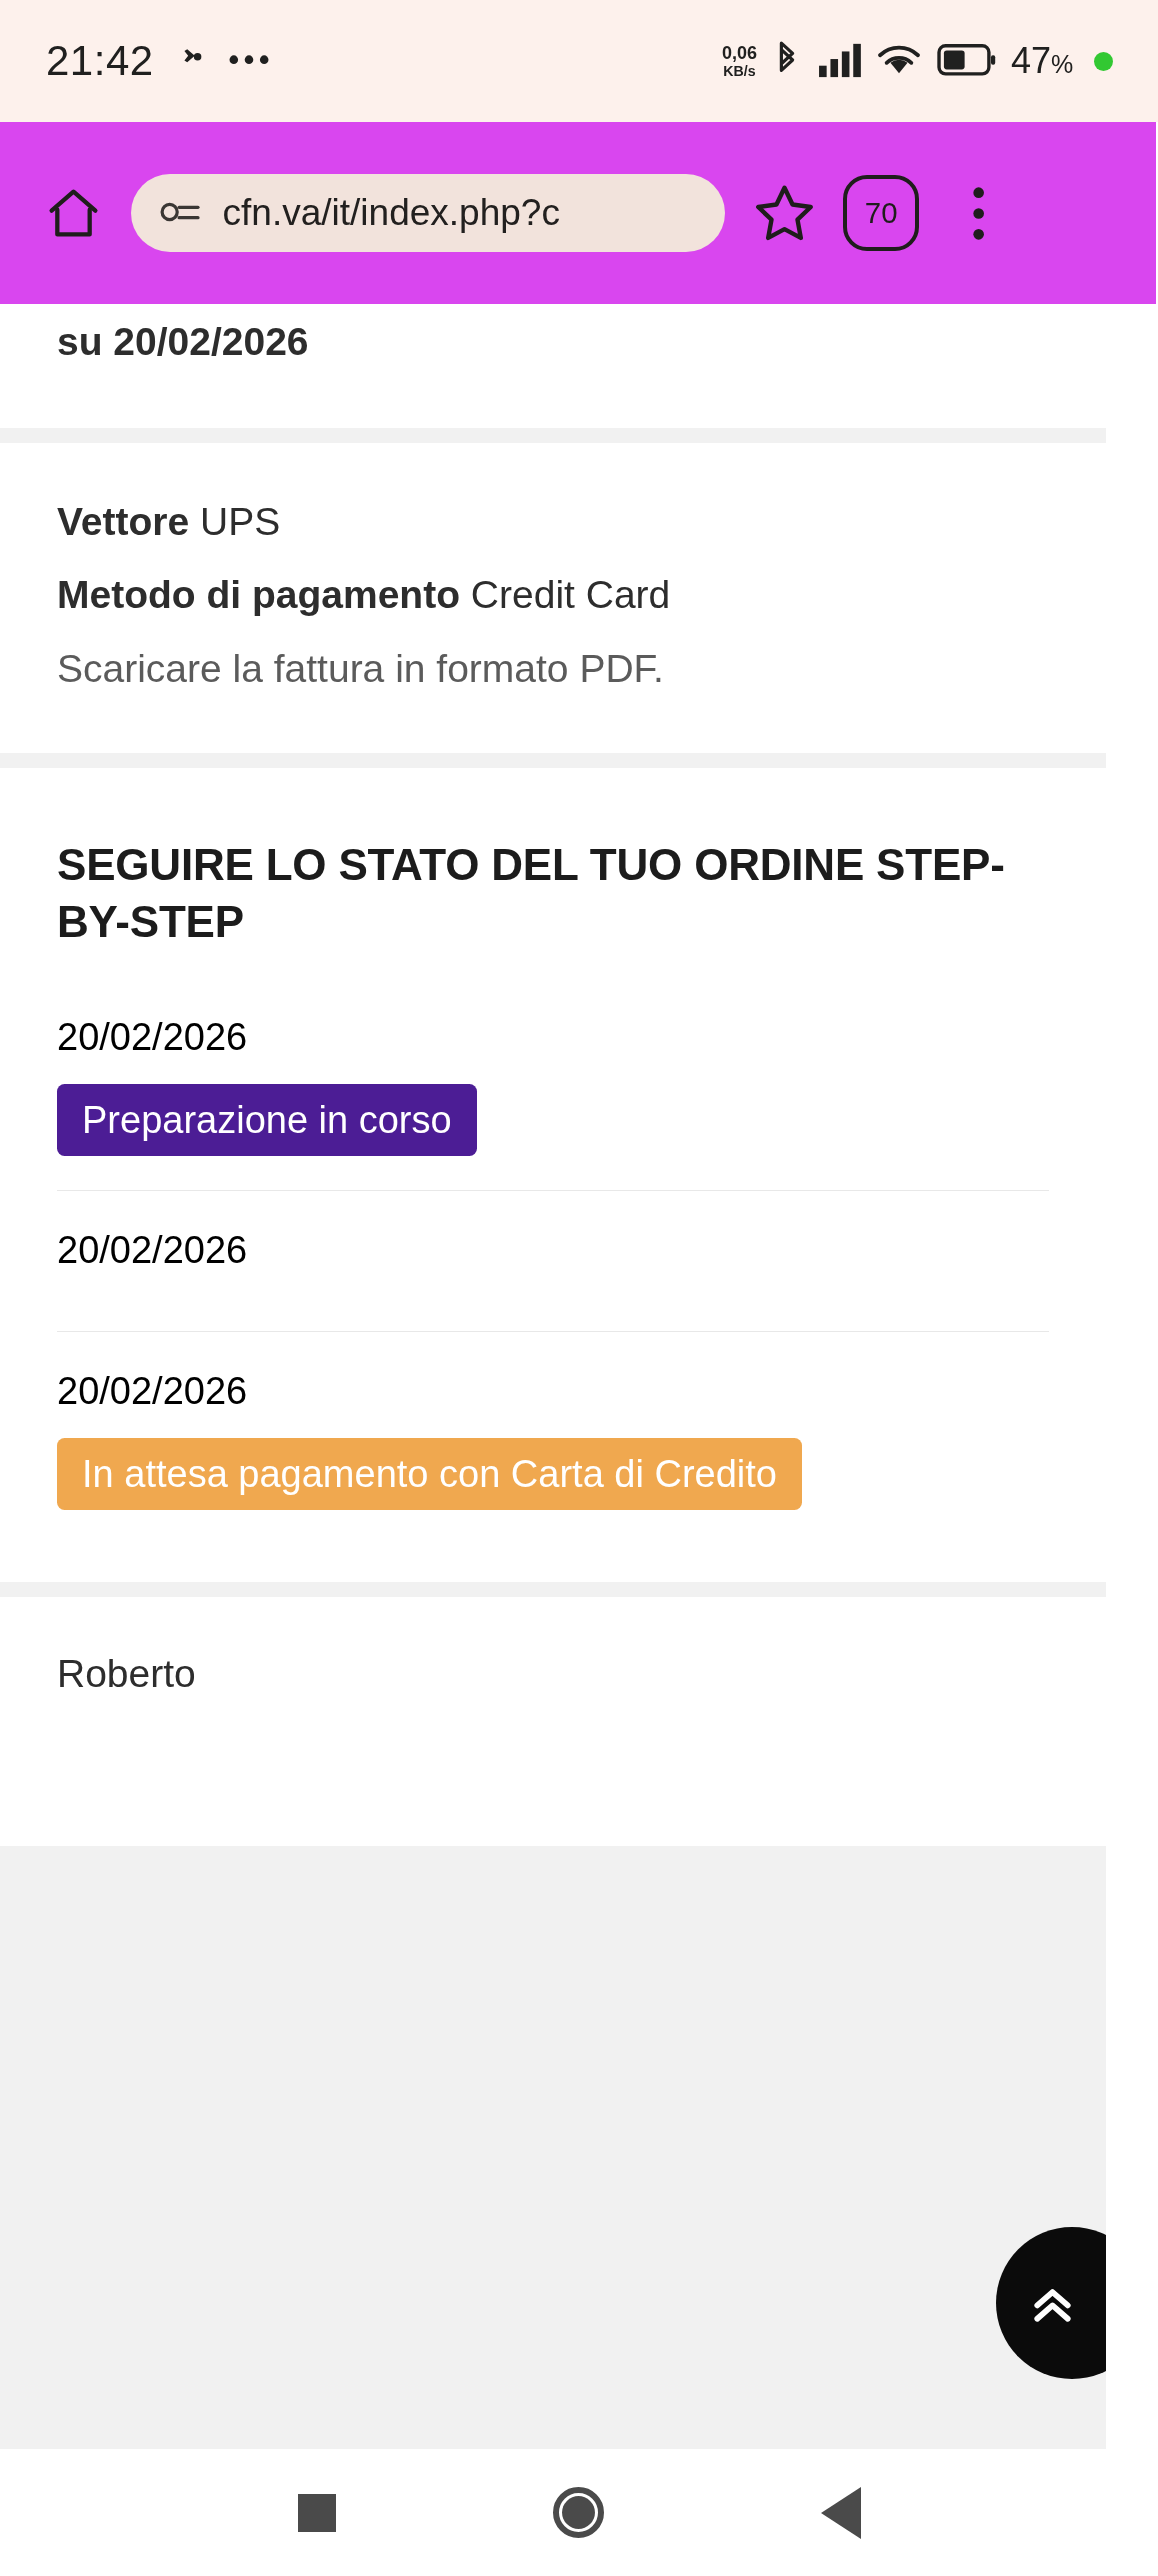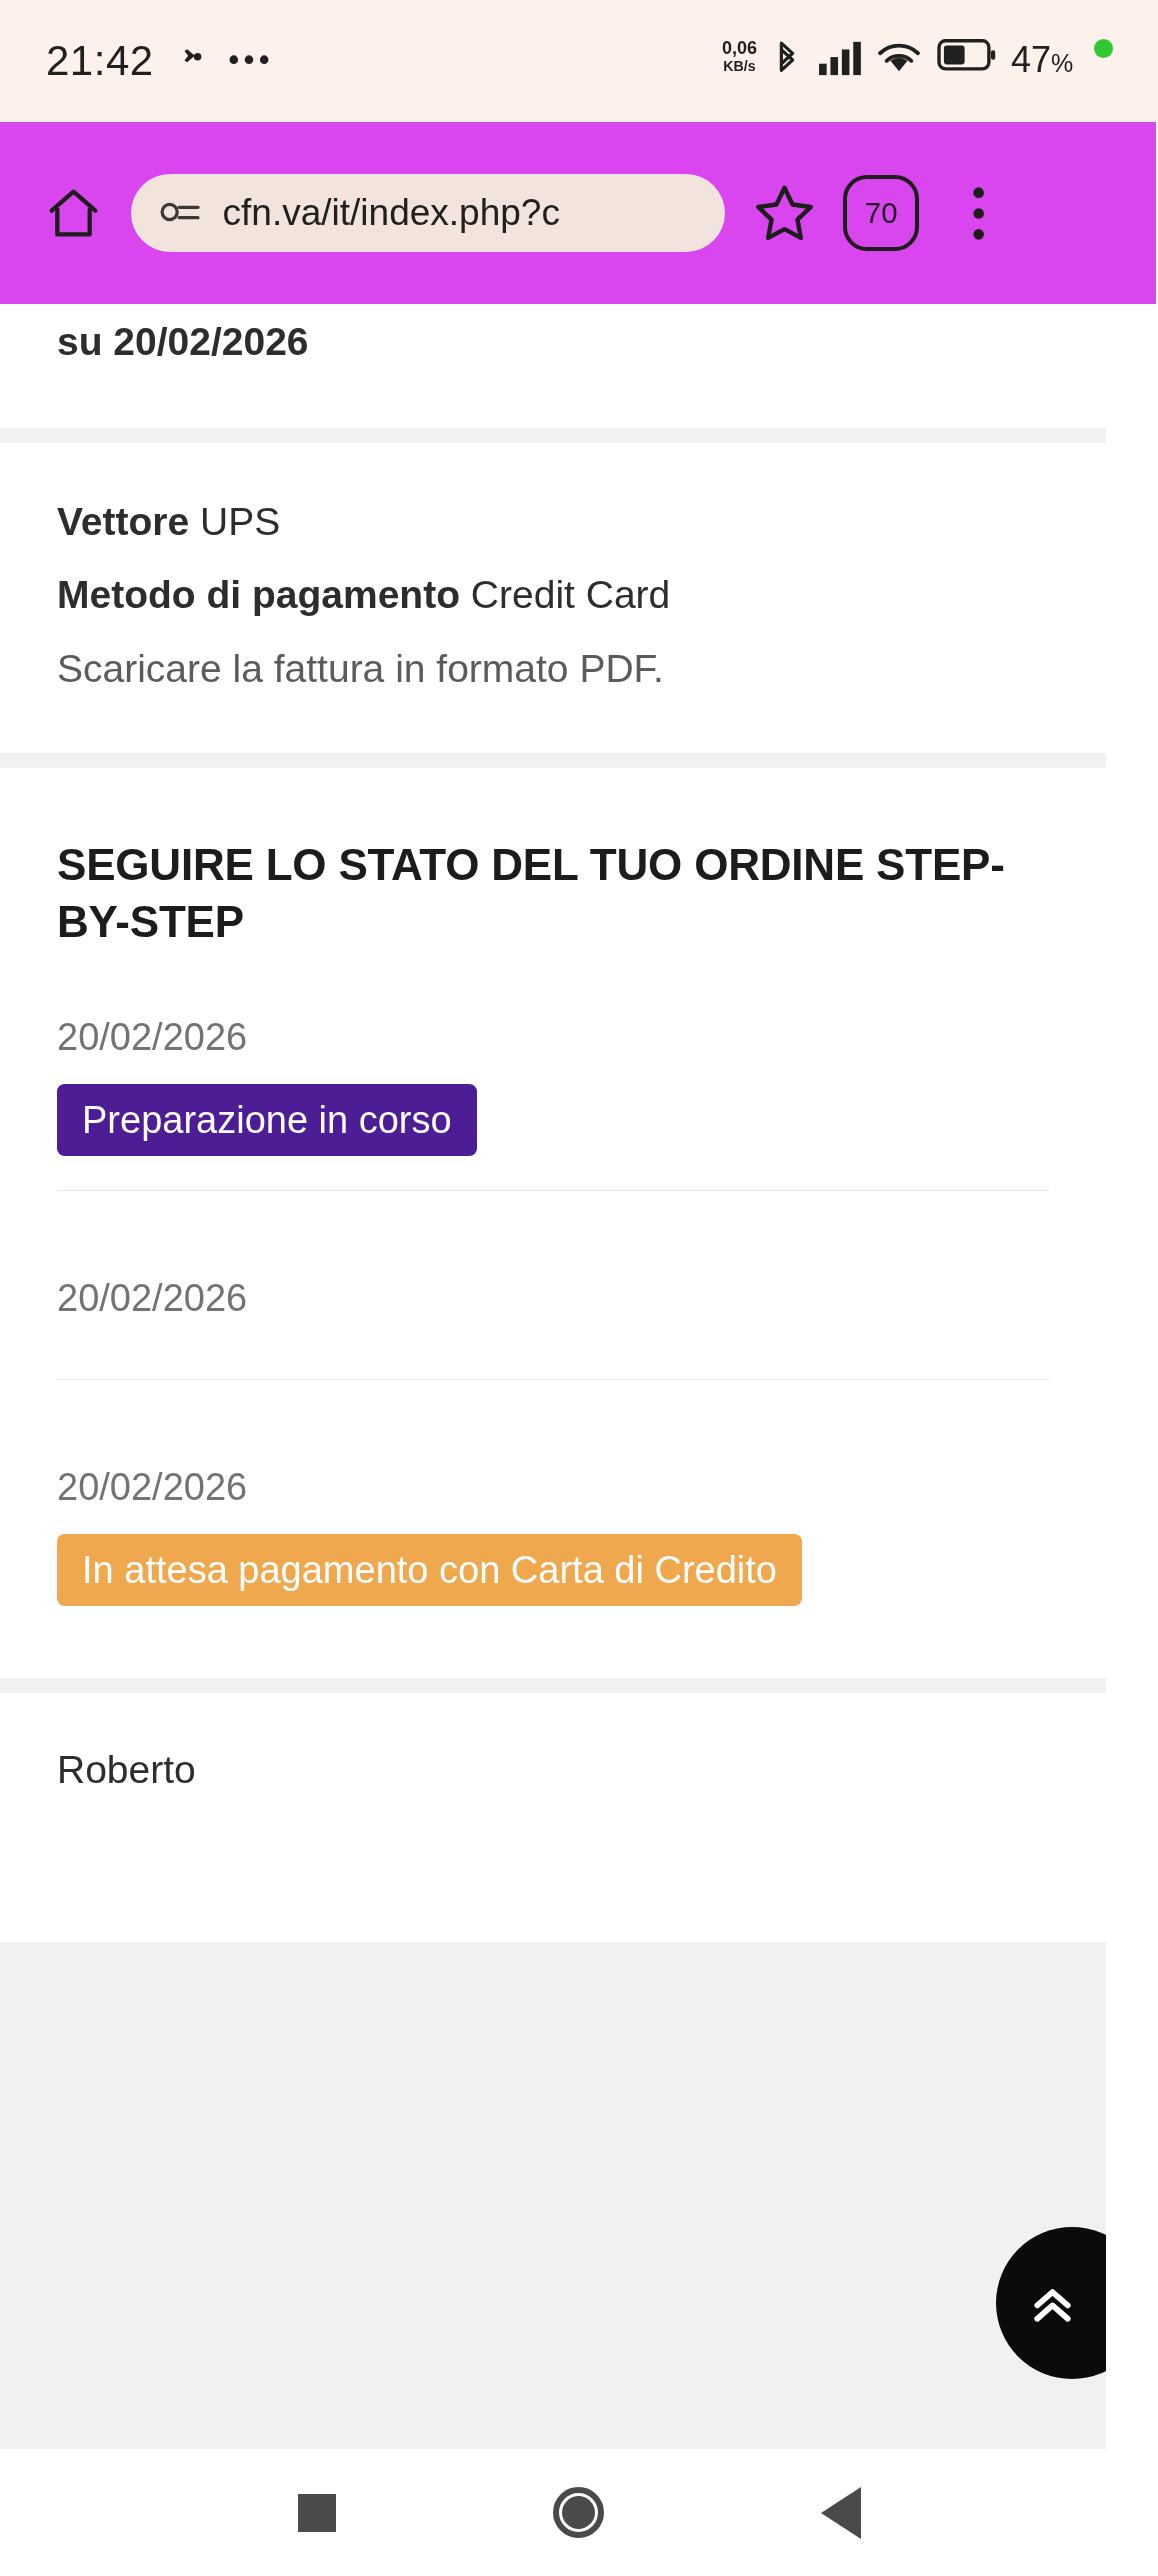--- a/index.html
+++ b/index.html
@@ -33,20 +33,21 @@
     align-items: center;
     gap: 21px;
   }
   .clock {
     font-size: 42px;
     color: #20201f;
     letter-spacing: 0.5px;
   }
   .status-right {
     display: flex;
+    align-items: center;
     gap: 15px;
   }
   .netspeed {
     display: flex;
     flex-direction: column;
     align-items: center;
     line-height: 1;
     font-size: 18px;
     color: #20201f;
     font-weight: bold;
@@ -154,23 +155,22 @@
     line-height: 1.3;
     margin: 0 0 66px 0;
   }
   .step-row { padding-bottom: 34px; }
   .step-row + .step-row {
     border-top: 1.9px solid #e8e8e8;
     padding-top: 38px;
   }
   .step-date {
     font-size: 38px;
-    color: #737373;
+    color: #000000;
     margin-bottom: 25px;
-    margin-top: 48px;
   }
   .badge {
     display: inline-block;
     color: #ffffff;
     font-size: 38px;
     border-radius: 7.6px;
     padding: 17px 25px;
     line-height: 1;
   }
   .badge-blue   { background: #3c92cf; }

